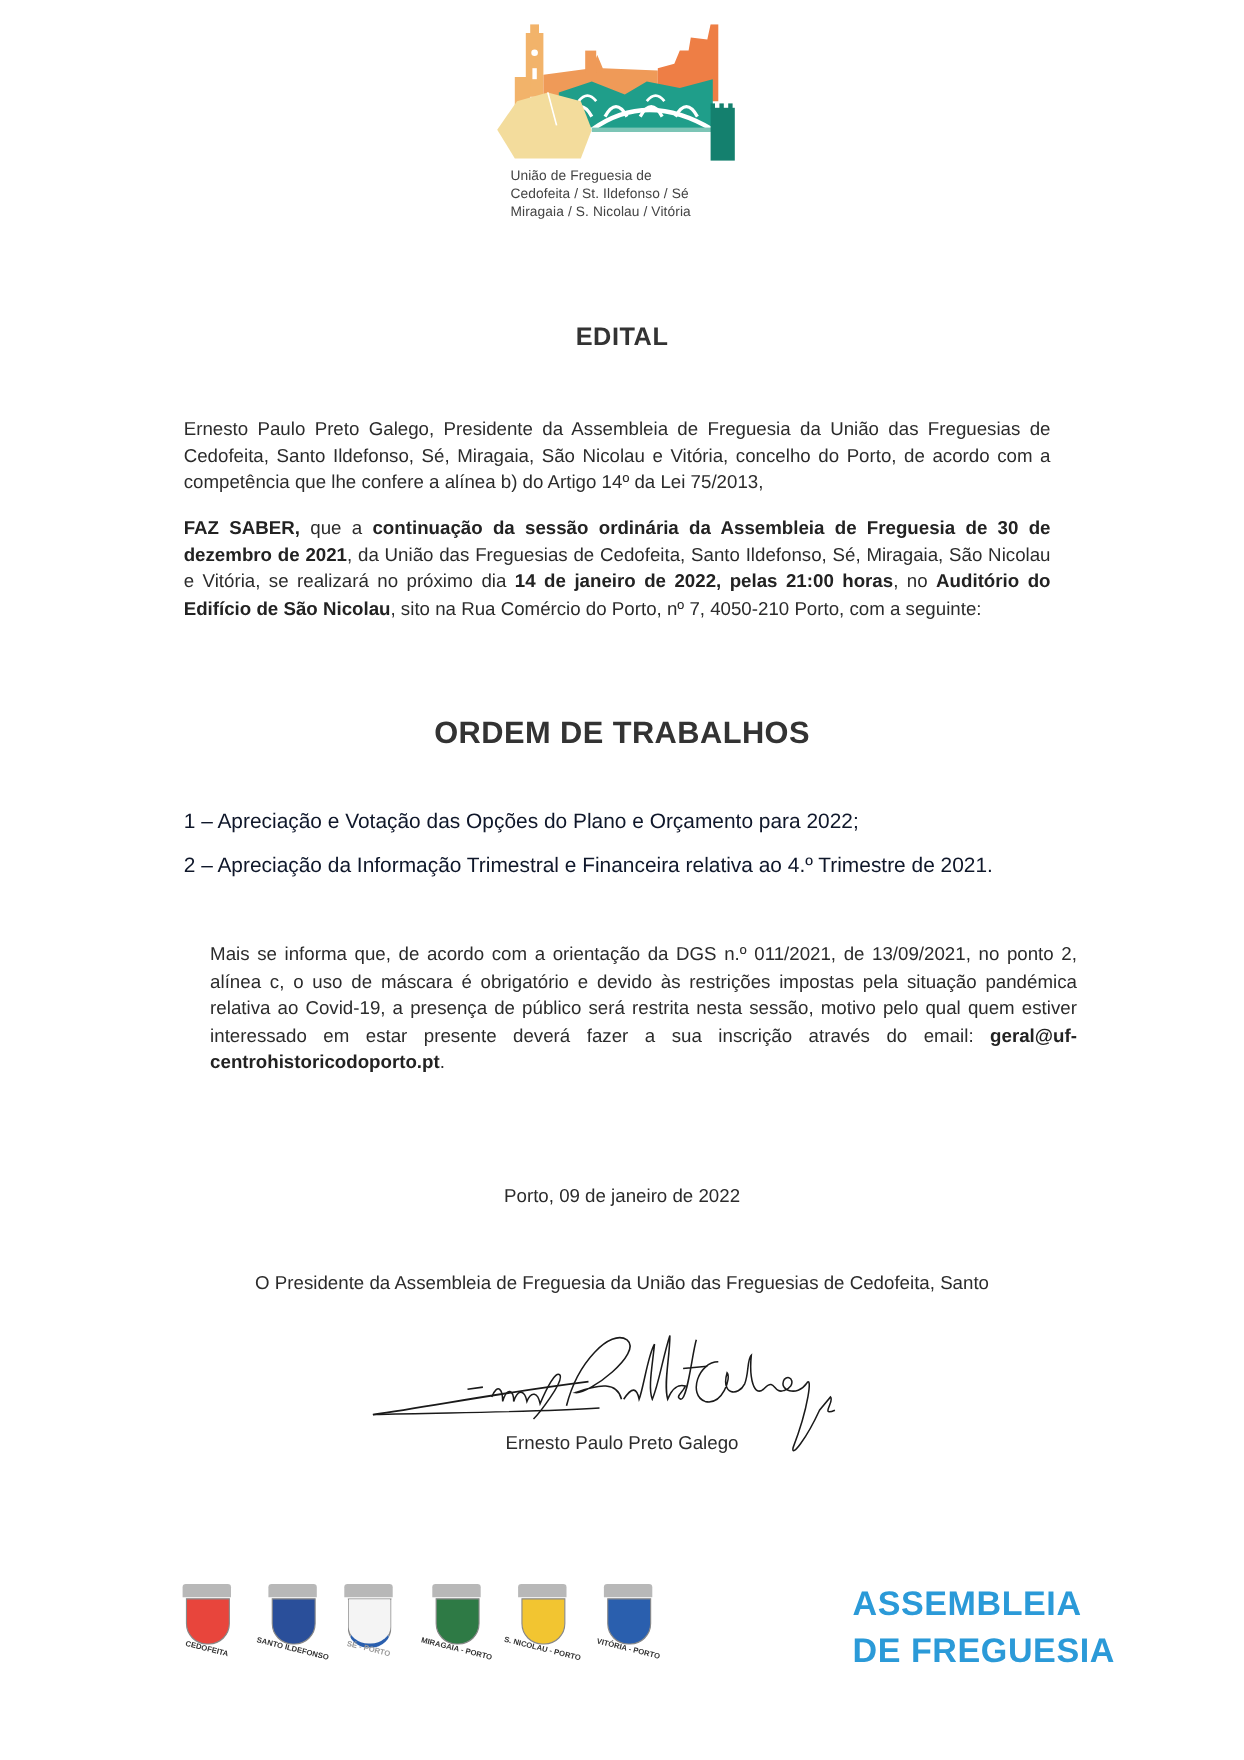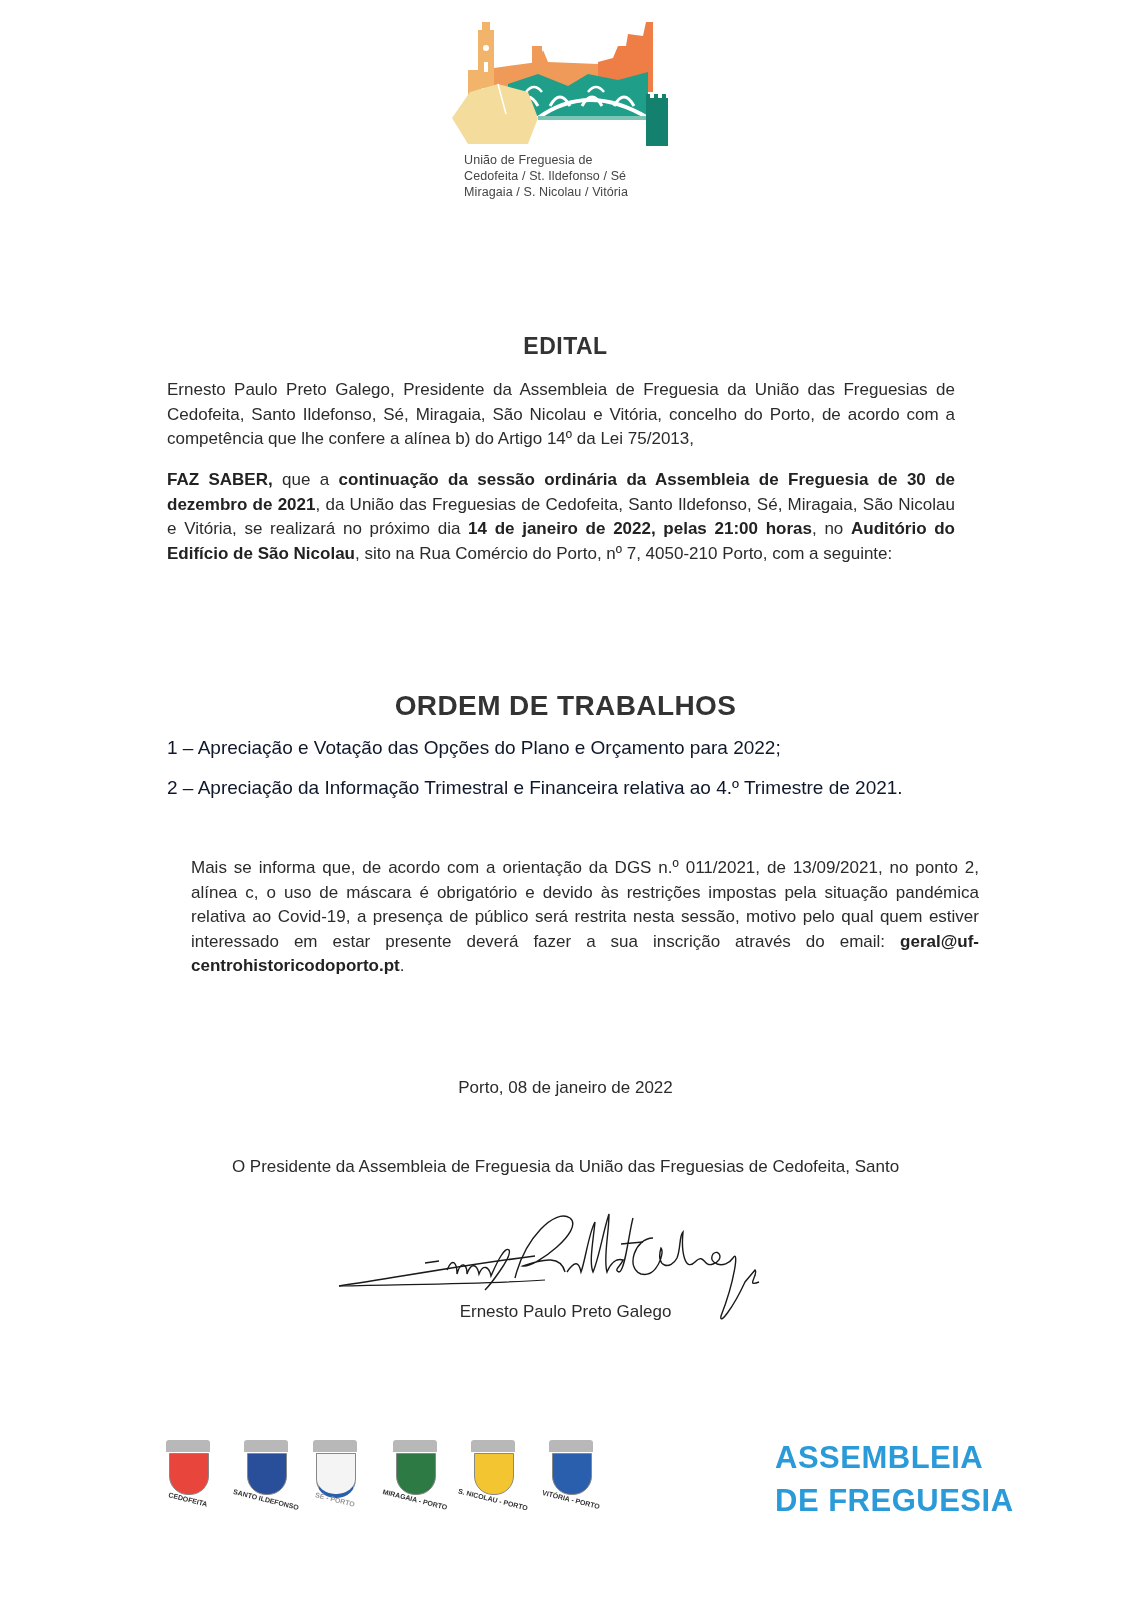--- a/index.html
+++ b/index.html
@@ -5,21 +5,21 @@
   html, body { margin: 0; padding: 0; background: #ffffff; }
   body { width: 1131px; height: 1600px; position: relative; overflow: hidden;
          font-family: "Liberation Sans", "DejaVu Sans", sans-serif; color: #2b2b2b; }
   .abs { position: absolute; }
 
   
   .logo { left: 444px; top: 22px; width: 230px; height: 180px; }
   .logo svg { position: absolute; left: 4px; top: 0; }
   .logo-caption { position: absolute; left: 20px; top: 130px; font-size: 12.5px; line-height: 16px; color: #444; letter-spacing: 0.1px; }
 
-  .title { left: 0; width: 1131px; text-align: center; font-weight: bold; color: #333; margin-top: 40px; }
+  .title { left: 0; width: 1131px; text-align: center; font-weight: bold; color: #333; }
   .edital { top: 293px; font-size: 23px; letter-spacing: 0.5px; }
   .ordem { top: 650px; font-size: 28px; letter-spacing: 0.4px; }
 
   .para { left: 167px; width: 788px; font-size: 17px; line-height: 24.5px; text-align: justify; color: #2b2b2b; }
   .para b { font-weight: bold; color: #222; }
   .p1 { top: 378px; }
   .p2 { top: 468px; }
   .p3 { top: 856px; margin-left: 24px; }
   .item { left: 167px; font-size: 19px; color: #0f172a; }
   .item1 { top: 737px; }
@@ -85,21 +85,21 @@
 <div class="abs para p1">Ernesto Paulo Preto Galego, Presidente da Assembleia de Freguesia da União das Freguesias de Cedofeita, Santo Ildefonso, Sé, Miragaia, São Nicolau e Vitória, concelho do Porto, de acordo com a competência que lhe confere a alínea b) do Artigo 14º da Lei 75/2013,</div>
 
 <div class="abs para p2"><b>FAZ SABER,</b><span> que a </span><b>continuação da sessão ordinária da Assembleia de Freguesia de 30 de dezembro de 2021</b><span>, da União das Freguesias de Cedofeita, Santo Ildefonso, Sé, Miragaia, São Nicolau e Vitória, se realizará no próximo dia </span><b>14 de janeiro de 2022, pelas 21:00 horas</b><span>, no </span><b>Auditório do Edifício de São Nicolau</b><span>, sito na Rua Comércio do Porto, nº 7, 4050-210 Porto, com a seguinte:</span></div>
 
 <div class="abs title ordem">ORDEM DE TRABALHOS</div>
 <div class="abs item item1">1 – Apreciação e Votação das Opções do Plano e Orçamento para 2022;</div>
 <div class="abs item item2">2 – Apreciação da Informação Trimestral e Financeira relativa ao 4.º Trimestre de 2021.</div>
 
 <div class="abs para p3"><span>Mais se informa que, de acordo com a orientação da DGS n.º 011/2021, de 13/09/2021, no ponto 2, alínea c, o uso de máscara é obrigatório e devido às restrições impostas pela situação pandémica relativa ao Covid-19, a presença de público será restrita nesta sessão, motivo pelo qual quem estiver interessado em estar presente deverá fazer a sua inscrição através do email: </span><b>geral@uf-centrohistoricodoporto.pt</b><span>.</span></div>
 
-<div class="abs center date">Porto, 08 de janeiro de 2022</div>
+<div class="abs center date">Porto, 09 de janeiro de 2022</div>
 
 <div class="abs center sign-title">
   <div>O Presidente da Assembleia de Freguesia da União das Freguesias de Cedofeita, Santo</div>
 </div>
 
 <div class="abs signature">
   <svg width="480" height="125" viewBox="0 0 480 125">
     <path d="M4 78 C60 70 120 58 200 48" stroke="#1a1a1a" stroke-width="1.6" fill="none"></path>
     <path d="M4 78 C80 76 150 76 210 72" stroke="#1a1a1a" stroke-width="1.2" fill="none"></path>
     <path d="M90 55 L104 53" stroke="#1a1a1a" stroke-width="1.5"></path>

